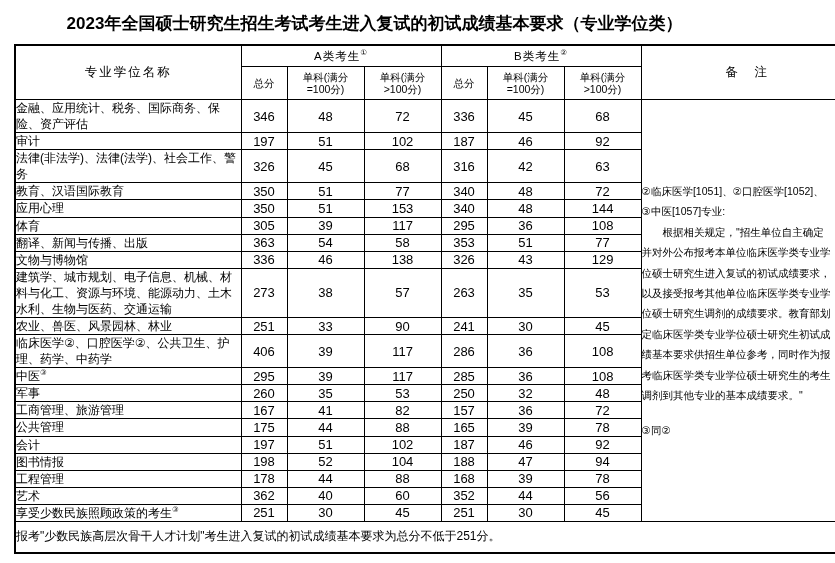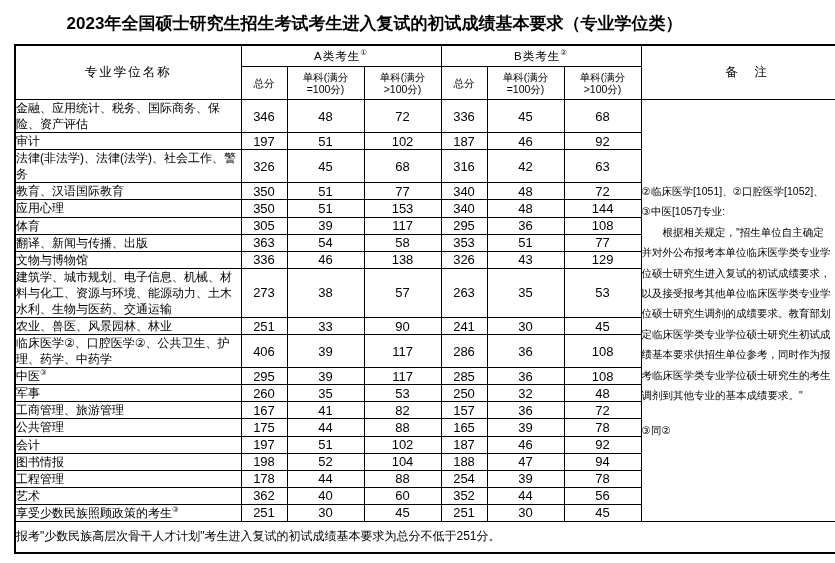--- a/index.html
+++ b/index.html
@@ -311,21 +311,21 @@
             <td class="num">104</td>
             <td class="num">188</td>
             <td class="num">47</td>
             <td class="num">94</td>
           </tr>
           <tr>
             <td class="name"><span>工程管理</span></td>
             <td class="num">178</td>
             <td class="num">44</td>
             <td class="num">88</td>
-            <td class="num">254</td>
+            <td class="num">168</td>
             <td class="num">39</td>
             <td class="num">78</td>
           </tr>
           <tr>
             <td class="name"><span>艺术</span></td>
             <td class="num">362</td>
             <td class="num">40</td>
             <td class="num">60</td>
             <td class="num">352</td>
             <td class="num">44</td>

